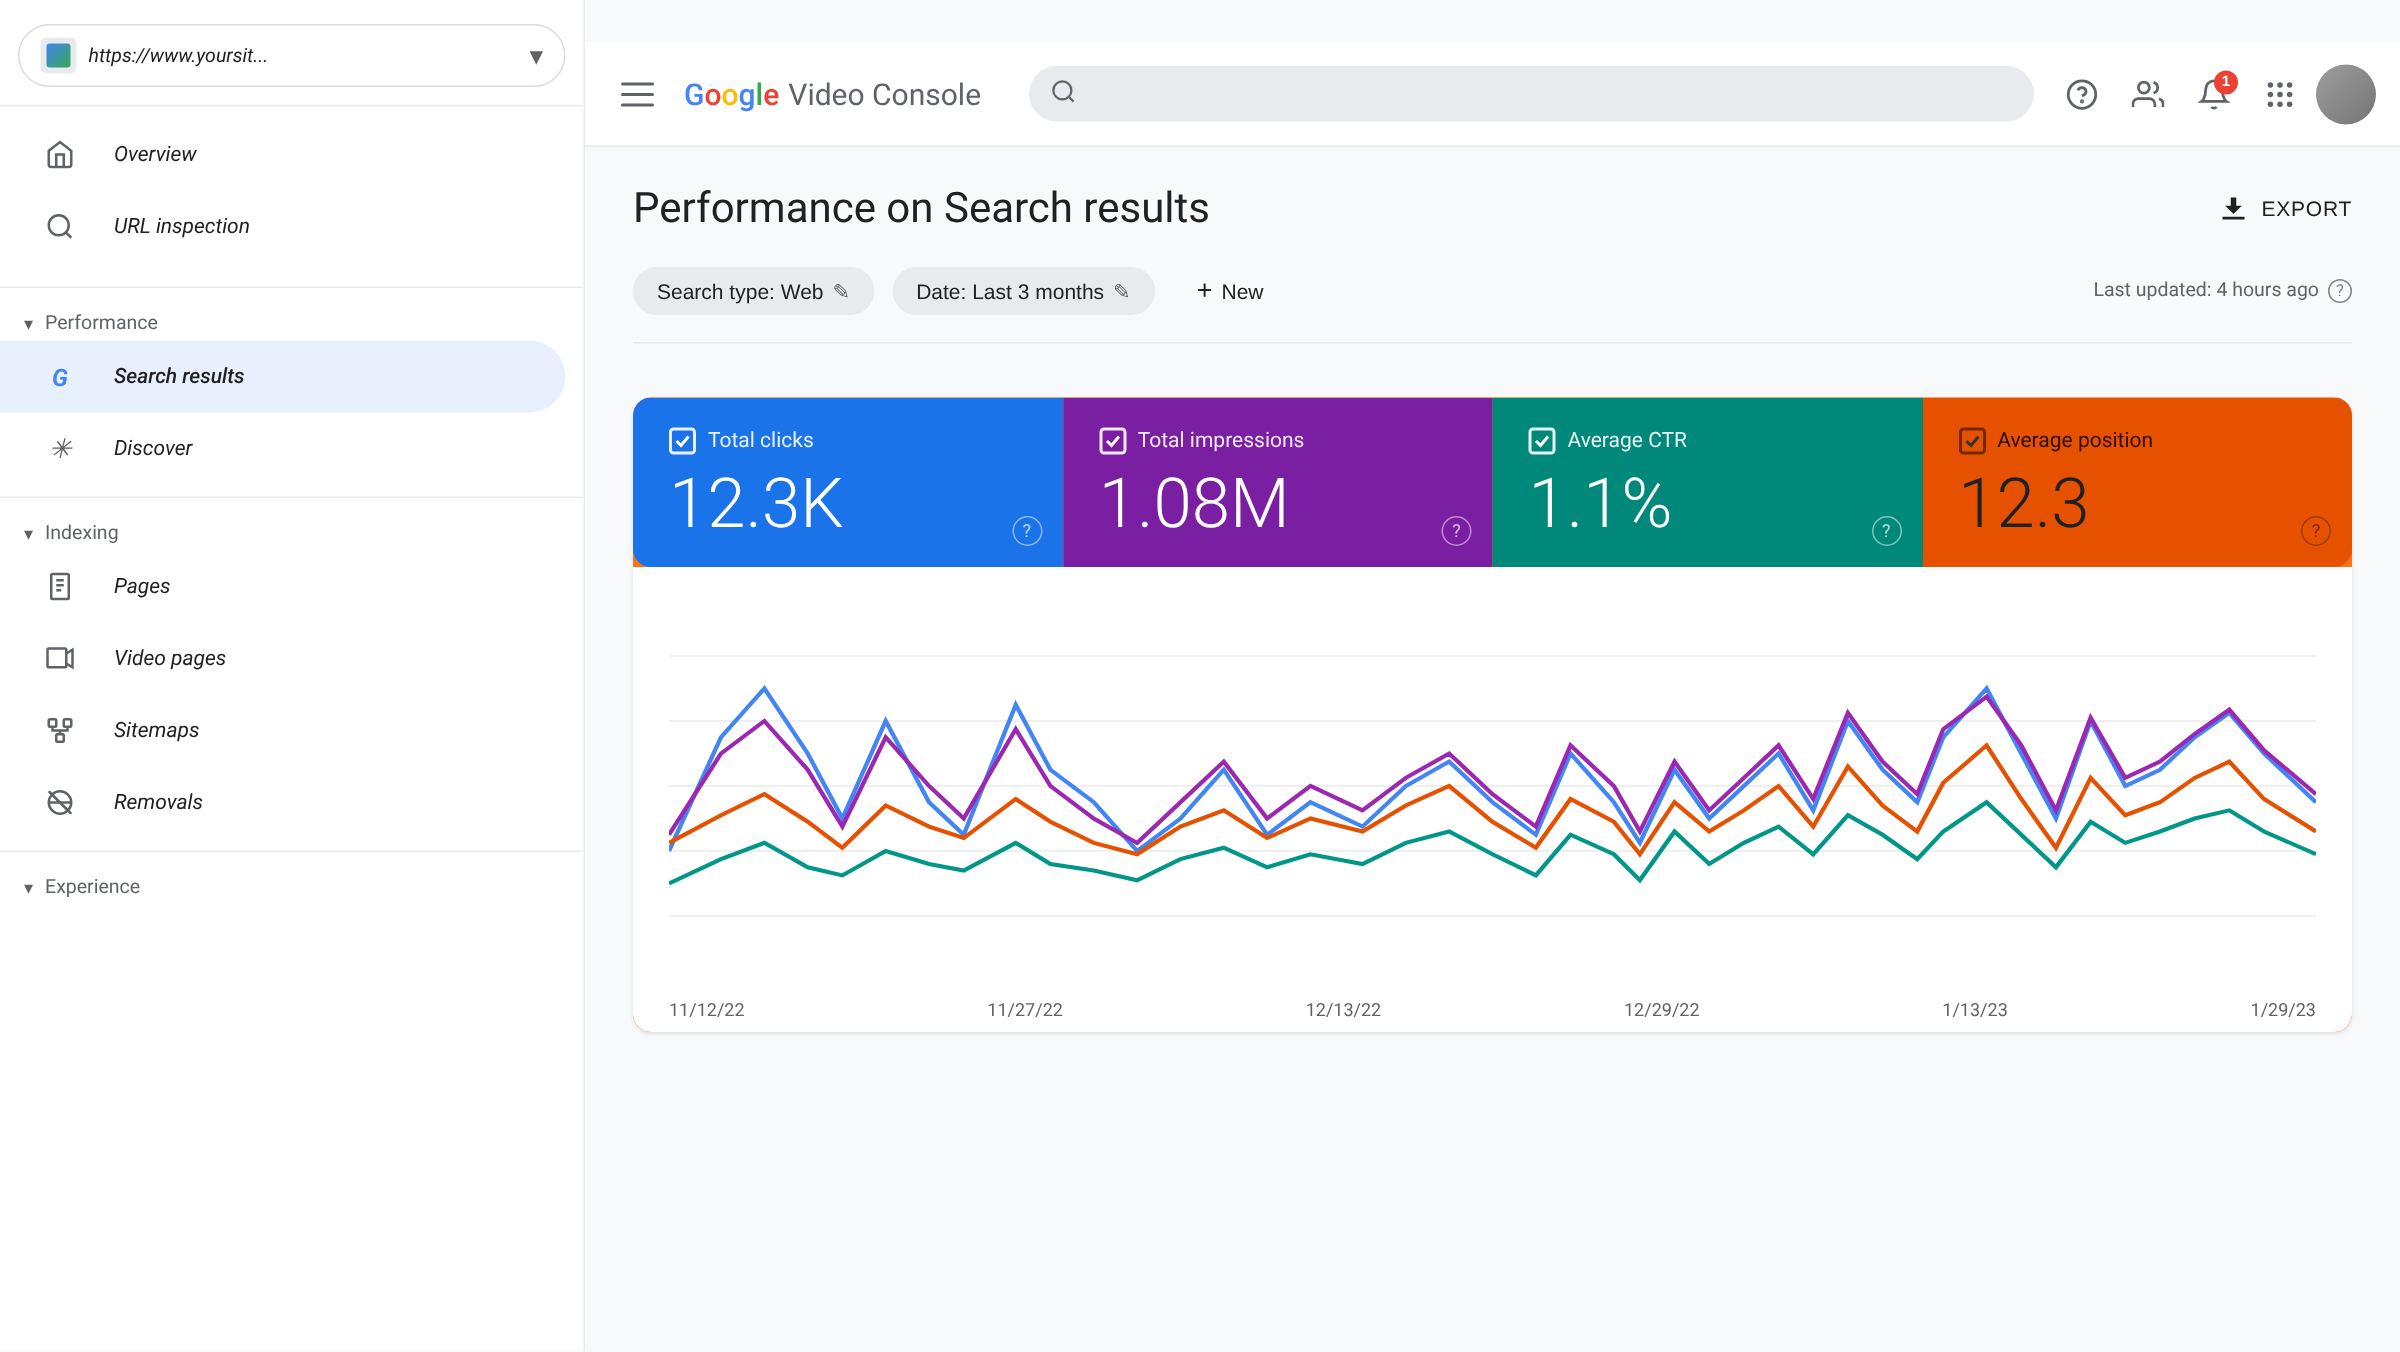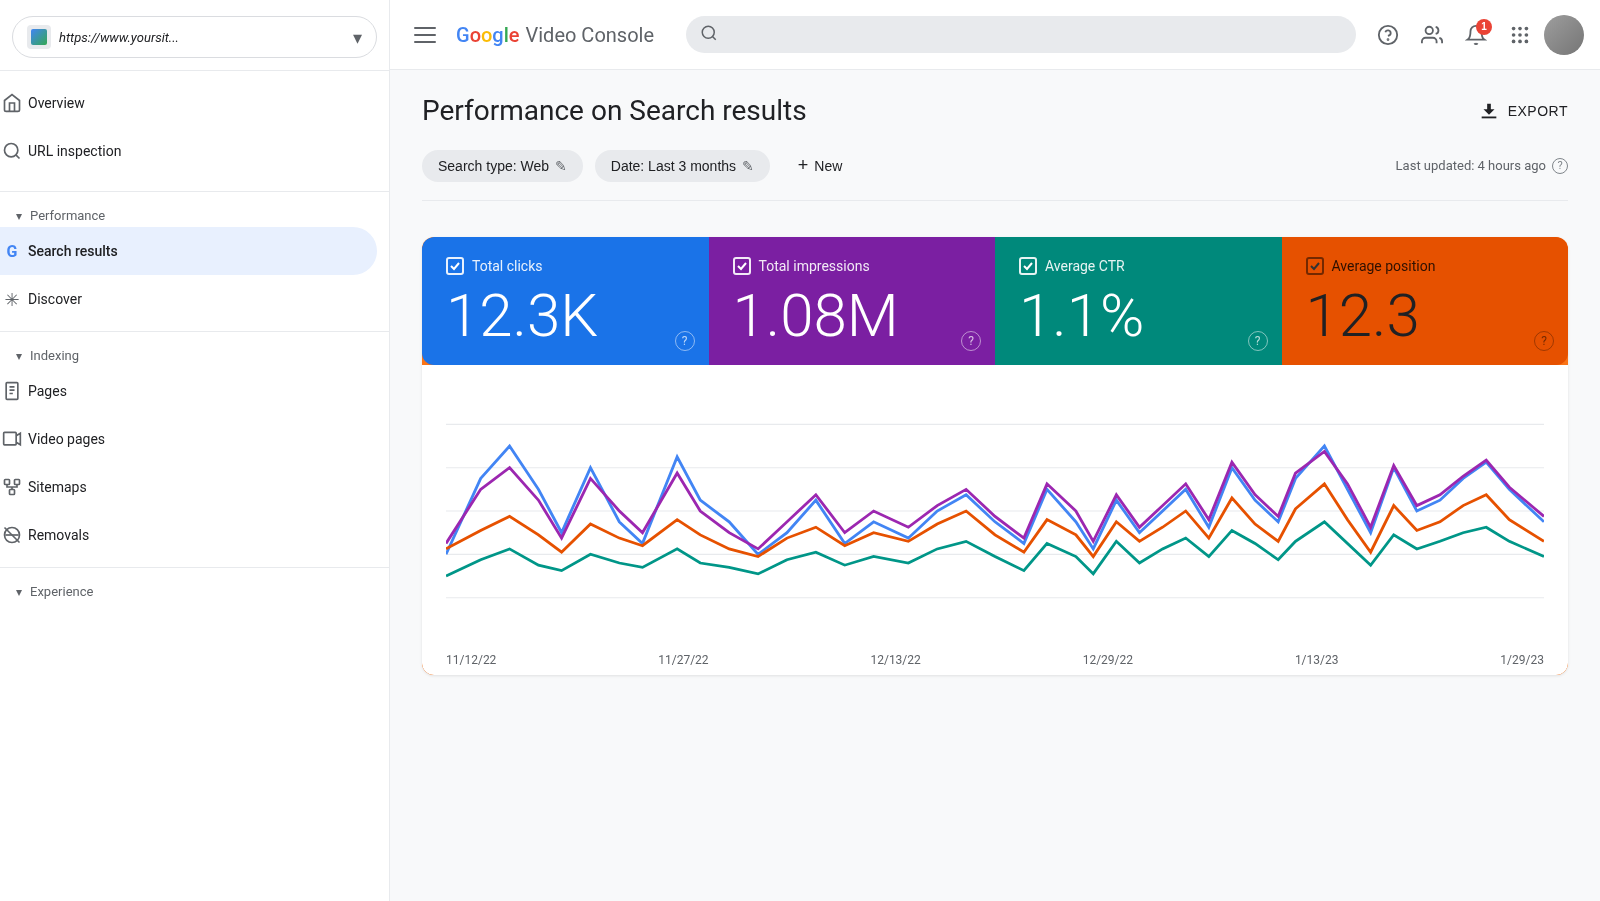--- a/index.html
+++ b/index.html
@@ -4,21 +4,21 @@
   <style>
     * { box-sizing: border-box; margin: 0; padding: 0; }
     body { font-family: 'Google Sans', Roboto, Arial, sans-serif; background: #f8f9fa; color: #202124; height: 901px; overflow: hidden; }
 
     
     .app { display: flex; height: 100vh; }
     .sidebar { width: 390px; min-width: 390px; background: #fff; border-right: 1px solid #e8eaed; display: flex; flex-direction: column; overflow-y: auto; }
     .main { flex: 1; display: flex; flex-direction: column; overflow: hidden; }
 
     
-    .header { display: flex; align-items: center; padding: 0 16px; height: 70px; background: #fff; border-bottom: 1px solid #e8eaed; gap: 12px; }
+    .header { display: flex; align-items: center; padding: 0 16px; height: 70px; background: #fff; border-bottom: 1px solid #e8eaed; gap: 12px; margin-top: 28px; }
     .hamburger { display: flex; flex-direction: column; gap: 5px; cursor: pointer; padding: 8px; }
     .hamburger span { display: block; width: 22px; height: 2px; background: #5f6368; border-radius: 1px; }
     .logo { display: flex; align-items: center; gap: 6px; font-size: 20px; white-space: nowrap; }
     .logo-google { font-weight: 500; }
     .logo-g { color: #4285f4; }
     .logo-o1 { color: #ea4335; }
     .logo-o2 { color: #fbbc05; }
     .logo-g2 { color: #4285f4; }
     .logo-l { color: #34a853; }
     .logo-e { color: #ea4335; }
@@ -34,21 +34,21 @@
 
     
     .sidebar-header { padding: 16px 12px 12px; border-bottom: 1px solid #e8eaed; }
     .site-selector { display: flex; align-items: center; gap: 8px; padding: 8px 14px; border: 1px solid #dadce0; border-radius: 24px; cursor: pointer; background: #fff; min-width: 0; }
     .site-icon { width: 24px; height: 24px; border-radius: 4px; background: #e8eaed; flex-shrink: 0; overflow: hidden; display: flex; align-items: center; justify-content: center; }
     .site-favicon { width: 16px; height: 16px; background: linear-gradient(135deg, #4285f4, #34a853); border-radius: 2px; }
     .site-url { font-size: 13px; color: #202124; white-space: nowrap; overflow: hidden; text-overflow: ellipsis; flex: 1; font-style: italic; }
     .dropdown-arrow { color: #5f6368; font-size: 18px; flex-shrink: 0; }
 
     .nav-section { padding: 8px 0; }
-    .nav-item { display: flex; align-items: center; gap: 4px; padding: 0 0; height: 48px; cursor: pointer; border-radius: 0 24px 24px 0; margin-right: 12px; font-size: 14px; color: #202124; }
+    .nav-item { display: flex; align-items: center; gap: 24px; padding: 0 28px; height: 48px; cursor: pointer; border-radius: 0 24px 24px 0; margin-right: 12px; font-size: 14px; color: #202124; font-style: italic; }
     .nav-item.active { background: #e8f0fe; font-weight: 500; }
     .nav-icon { width: 24px; height: 24px; display: flex; align-items: center; justify-content: center; color: #5f6368; font-size: 18px; flex-shrink: 0; }
     .nav-label { font-size: 14px; }
 
     .nav-section-header { display: flex; align-items: center; gap: 8px; padding: 8px 16px 4px; font-size: 13px; color: #5f6368; cursor: pointer; }
     .nav-section-header .expand-icon { font-size: 12px; }
 
     .divider { height: 1px; background: #e8eaed; margin: 8px 0; }
 
     
@@ -68,21 +68,21 @@
     .metrics-grid { display: flex; gap: 0; border-radius: 12px; overflow: hidden; margin-bottom: 0; }
     .metric-card { flex: 1; padding: 20px 24px 16px; position: relative; }
     .metric-card.blue { background: #1a73e8; }
     .metric-card.purple { background: #7b1fa2; }
     .metric-card.teal { background: #00897b; }
     .metric-card.orange { background: #e65100; }
     .metric-checkbox { display: flex; align-items: center; gap: 8px; margin-bottom: 8px; }
     .checkbox-icon { width: 18px; height: 18px; border: 2px solid rgba(255,255,255,0.9); border-radius: 3px; display: flex; align-items: center; justify-content: center; }
     .checkbox-icon svg { width: 12px; height: 12px; }
     .metric-label { font-size: 14px; color: rgba(255,255,255,0.9); font-weight: 400; }
-    .metric-value { font-size: 60px; font-weight: 300; color: #fff; line-height: 1.1; margin-top: 4px; }
+    .metric-value { font-size: 46px; font-weight: 300; color: #fff; line-height: 1.1; margin-top: 4px; }
     .metric-card.orange .metric-value { color: #202124; }
     .metric-help { position: absolute; bottom: 14px; right: 14px; width: 20px; height: 20px; border-radius: 50%; border: 1px solid rgba(255,255,255,0.5); display: flex; align-items: center; justify-content: center; color: rgba(255,255,255,0.7); font-size: 12px; cursor: pointer; }
     .metric-card.orange .metric-help { border-color: rgba(0,0,0,0.3); color: rgba(0,0,0,0.5); }
 
     
     .chart-container { background: #fff; border-radius: 0 0 12px 12px; padding: 16px 24px 8px; }
     .metrics-wrapper { background: #f97316; border-radius: 12px; overflow: hidden; box-shadow: 0 1px 3px rgba(0,0,0,0.1); }
 
     .chart-area { height: 260px; position: relative; overflow: hidden; }
     svg.chart { width: 100%; height: 100%; }

